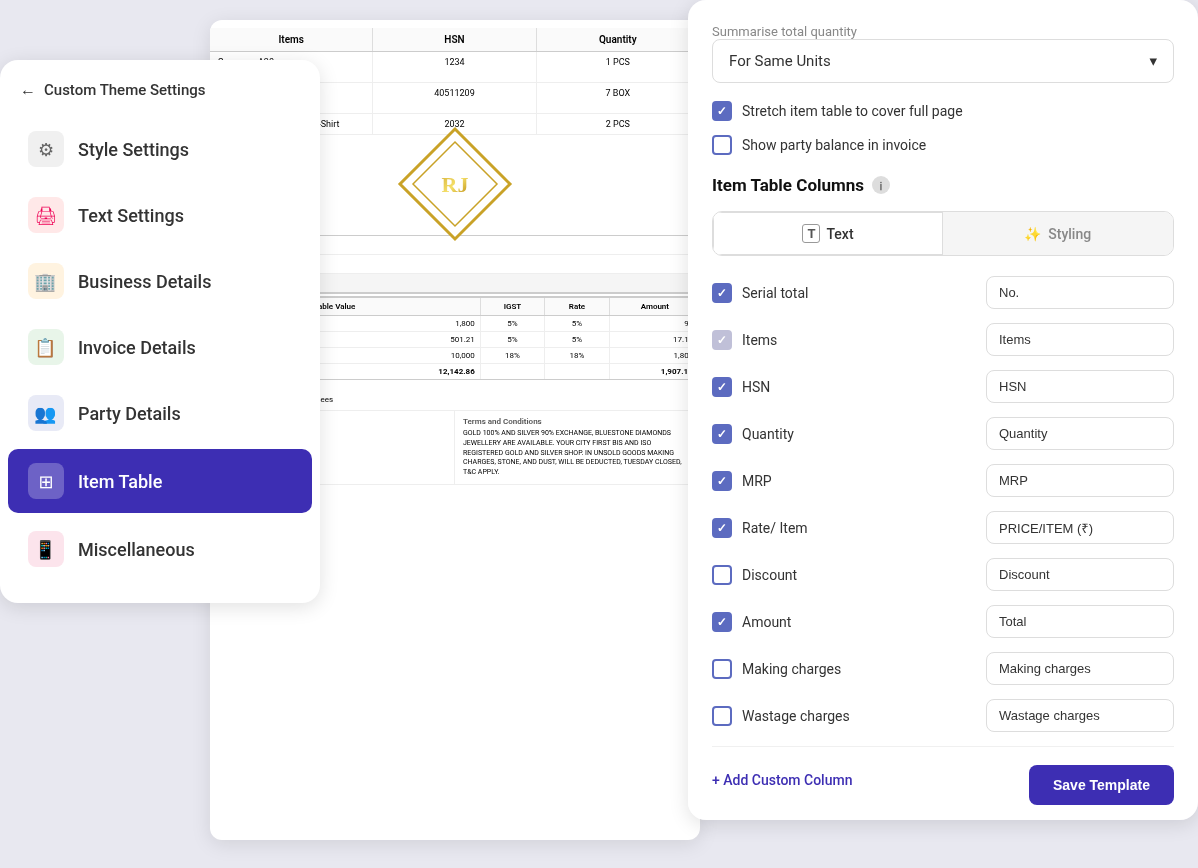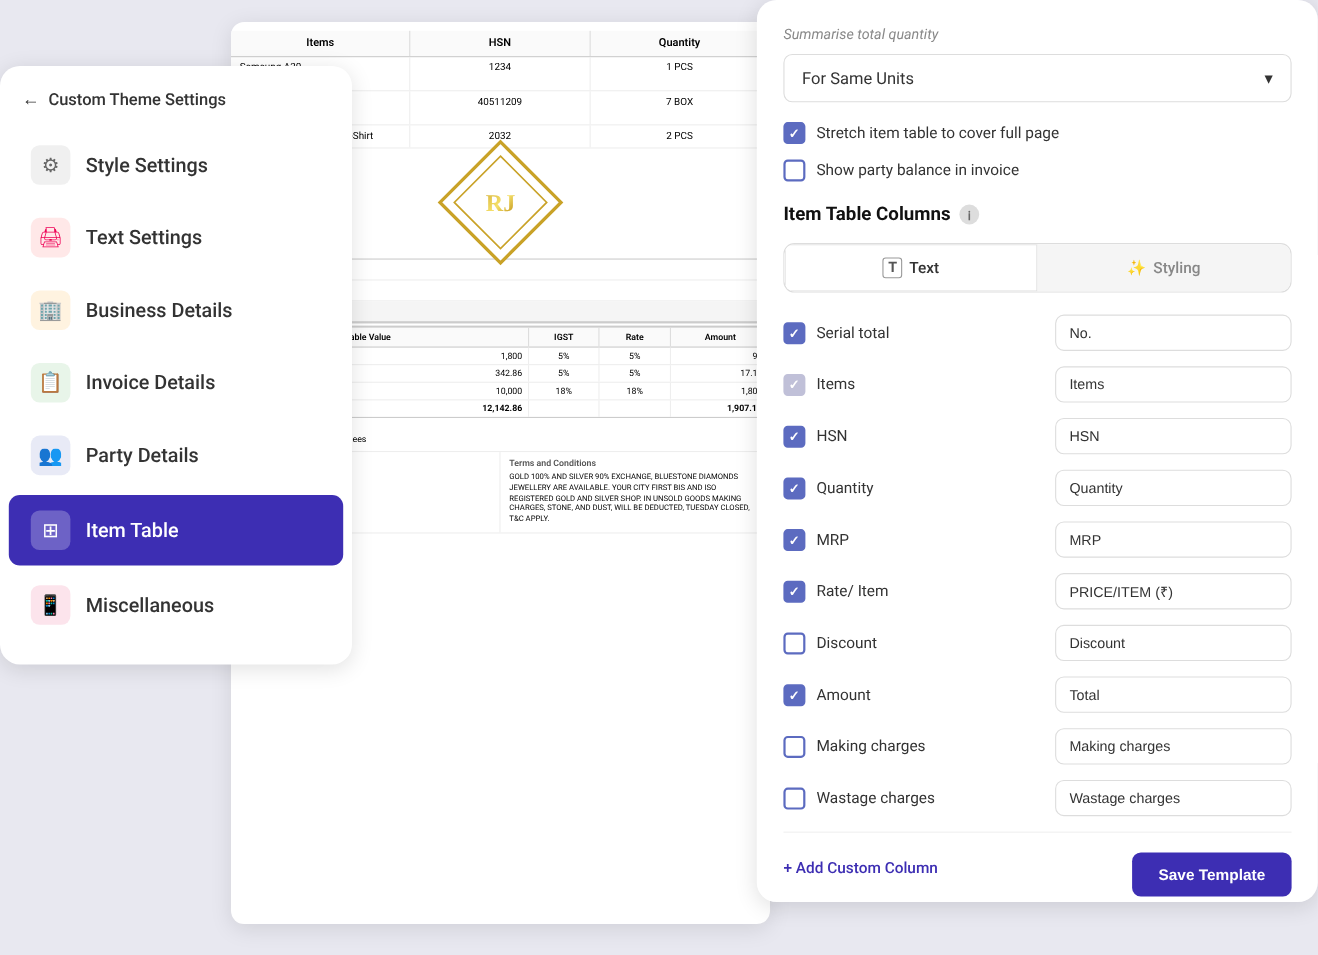--- a/index.html
+++ b/index.html
@@ -177,22 +177,20 @@
       overflow-y: auto;
       padding: 24px;
     }
 
     .settings-panel::-webkit-scrollbar { width: 6px; }
     .settings-panel::-webkit-scrollbar-thumb { background: #ddd; border-radius: 3px; }
 
     .section-label {
       font-size: 13px;
       color: #888;
-      margin-bottom: 10px;
-      font-style: italic;
     }
 
     .dropdown-field {
       border: 1px solid #ddd;
       border-radius: 8px;
       padding: 12px 16px;
       display: flex;
       align-items: center;
       justify-content: space-between;
       cursor: pointer;
@@ -311,21 +309,21 @@
       color: #333;
       flex: 1;
     }
 
     .column-input {
       border: 1px solid #ddd;
       border-radius: 8px;
       padding: 8px 12px;
       font-size: 13px;
       color: #333;
-      width: 215px;
+      width: 188px;
       outline: none;
     }
 
     .add-column-link {
       color: #3d2eb3;
       font-size: 14px;
       font-weight: 500;
       cursor: pointer;
       padding: 10px 0;
       display: inline-block;
@@ -467,21 +465,21 @@
 
       <div style="display:grid; grid-template-columns:0.7fr 1.4fr 0.5fr 0.5fr 0.7fr; border-bottom:1px solid #eee;">
         <div style="padding:3px 5px; font-size:8px; border-right:1px solid #eee;">2032</div>
         <div style="padding:3px 5px; font-size:8px; border-right:1px solid #eee; text-align:right;">1,800</div>
         <div style="padding:3px 5px; font-size:8px; border-right:1px solid #eee; text-align:center;">5%</div>
         <div style="padding:3px 5px; font-size:8px; border-right:1px solid #eee; text-align:center;">5%</div>
         <div style="padding:3px 5px; font-size:8px; text-align:right;">9...</div>
       </div>
       <div style="display:grid; grid-template-columns:0.7fr 1.4fr 0.5fr 0.5fr 0.7fr; border-bottom:1px solid #eee;">
         <div style="padding:3px 5px; font-size:8px; border-right:1px solid #eee;">40511209</div>
-        <div style="padding:3px 5px; font-size:8px; border-right:1px solid #eee; text-align:right;">342.86</div>
+        <div style="padding:3px 5px; font-size:8px; border-right:1px solid #eee; text-align:right;">501.21</div>
         <div style="padding:3px 5px; font-size:8px; border-right:1px solid #eee; text-align:center;">5%</div>
         <div style="padding:3px 5px; font-size:8px; border-right:1px solid #eee; text-align:center;">5%</div>
         <div style="padding:3px 5px; font-size:8px; text-align:right;">17.1...</div>
       </div>
       <div style="display:grid; grid-template-columns:0.7fr 1.4fr 0.5fr 0.5fr 0.7fr; border-bottom:1px solid #eee;">
         <div style="padding:3px 5px; font-size:8px; border-right:1px solid #eee;">1234</div>
         <div style="padding:3px 5px; font-size:8px; border-right:1px solid #eee; text-align:right;">10,000</div>
         <div style="padding:3px 5px; font-size:8px; border-right:1px solid #eee; text-align:center;">18%</div>
         <div style="padding:3px 5px; font-size:8px; border-right:1px solid #eee; text-align:center;">18%</div>
         <div style="padding:3px 5px; font-size:8px; text-align:right;">1,80...</div>

